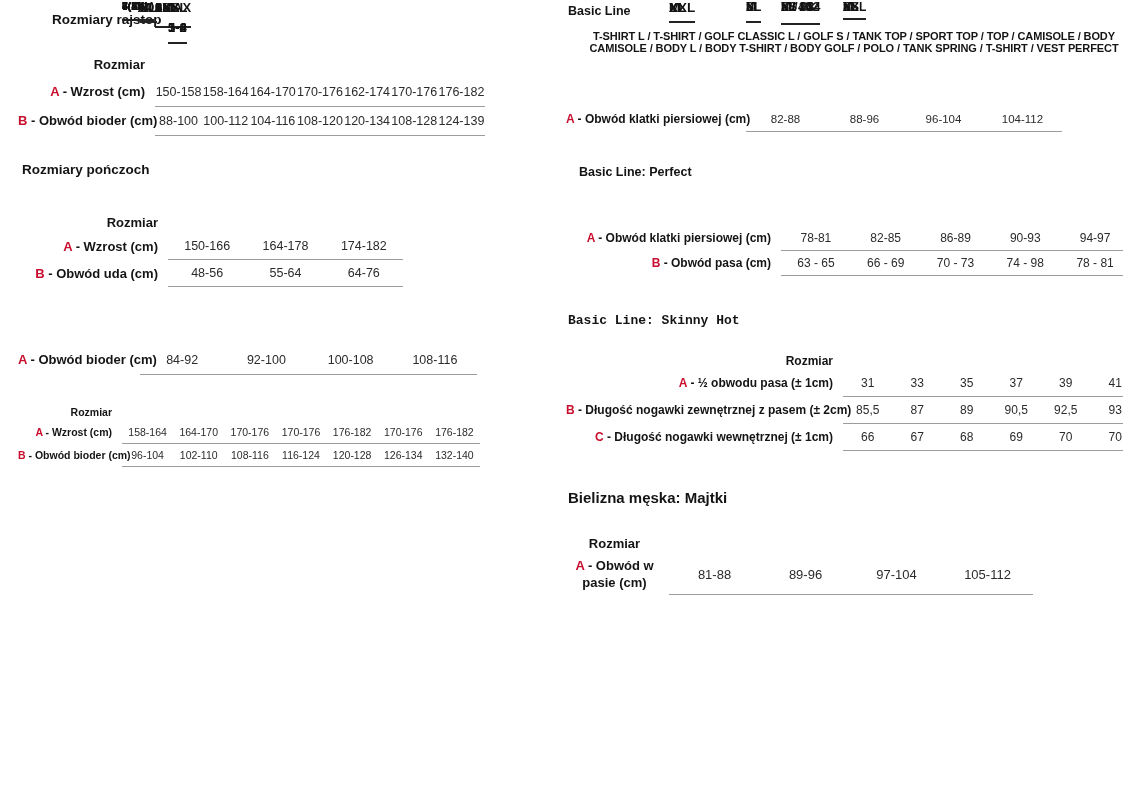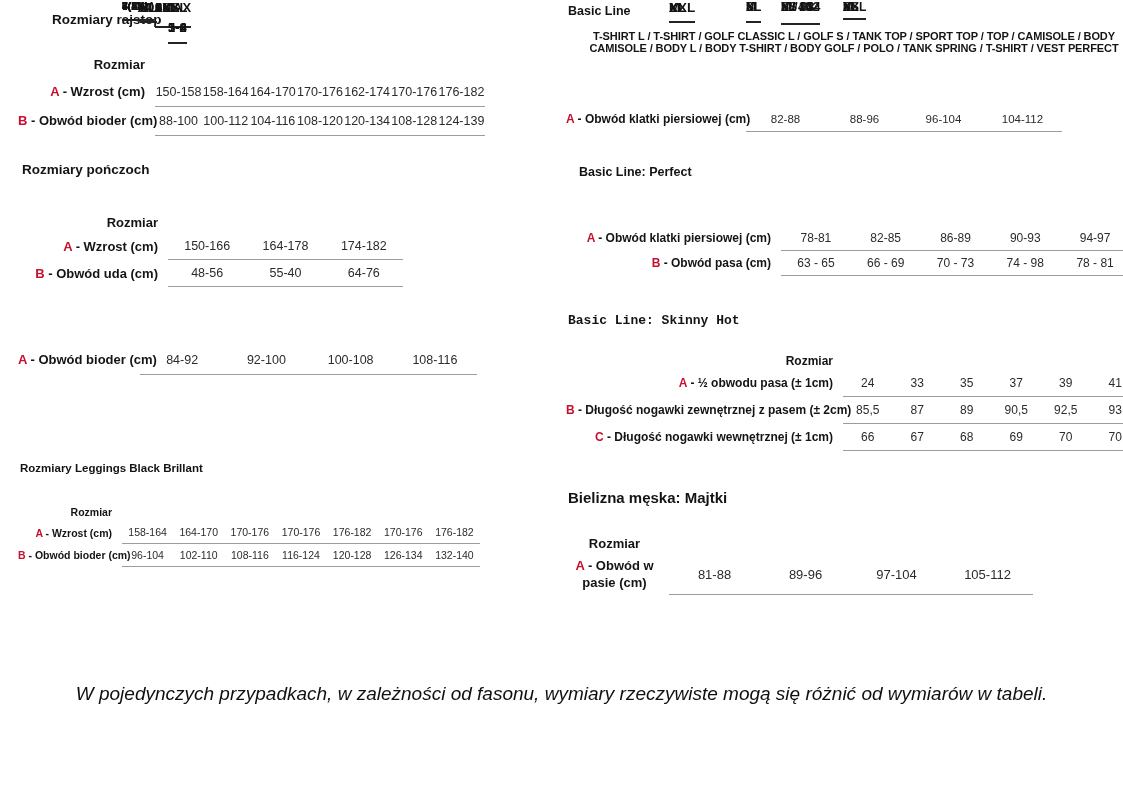--- a/index.html
+++ b/index.html
@@ -135,21 +135,21 @@
         <tbody>
           <tr>
             <td class="lbl"><span class="red">A</span> - Wzrost (cm)</td>
             <td class="val">150-166</td>
             <td class="val">164-178</td>
             <td class="val">174-182</td>
           </tr>
           <tr>
             <td class="lbl"><span class="red">B</span> - Obwód uda (cm)</td>
             <td class="val">48-56</td>
-            <td class="val">55-40</td>
+            <td class="val">55-64</td>
             <td class="val">64-76</td>
           </tr>
         </tbody>
       </table>
 
     <table class="szt t3">
         <thead>
           <tr>
             <th class="lbl"></th>
             <th class="col">S</th>
@@ -162,21 +162,20 @@
           <tr>
             <td class="lbl"><span class="red">A</span> - Obwód bioder (cm)</td>
             <td class="val">84-92</td>
             <td class="val">92-100</td>
             <td class="val">100-108</td>
             <td class="val">108-116</td>
           </tr>
         </tbody>
       </table>
 
-    <h2 class="h-t4">Rozmiary Leggings Black Brillant</h2>
     <table class="szt t4">
         <thead>
           <tr>
             <th class="lbl">Rozmiar</th>
             <th class="col">7(S)</th>
             <th class="col">3(M)</th>
             <th class="col">4(L)</th>
             <th class="col">5(XL)</th>
             <th class="col">6(2XL)</th>
             <th class="col">7(3XL)</th>
@@ -276,21 +275,21 @@
             <th class="col">S</th>
             <th class="col">M</th>
             <th class="col">L</th>
             <th class="col">XL</th>
             <th class="col">XXL</th>
           </tr>
         </thead>
         <tbody>
           <tr>
             <td class="lbl"><span class="red">A</span> - ½ obwodu pasa (± 1cm)</td>
-            <td class="val">24</td>
+            <td class="val">31</td>
             <td class="val">33</td>
             <td class="val">35</td>
             <td class="val">37</td>
             <td class="val">39</td>
             <td class="val">41</td>
           </tr>
           <tr>
             <td class="lbl"><span class="red">B</span> - Długość nogawki zewnętrznej z pasem (± 2cm)</td>
             <td class="val">85,5</td>
             <td class="val">87</td>
@@ -327,14 +326,13 @@
             <td class="lbl"><span class="red">A</span> - Obwód w pasie (cm)</td>
             <td class="val">81-88</td>
             <td class="val">89-96</td>
             <td class="val">97-104</td>
             <td class="val">105-112</td>
           </tr>
         </tbody>
       </table>
   </div>
 
-  <div class="footnote">W pojedynczych przypadkach, w zależności od fasonu, wymiary rzeczywiste mogą się różnić od wymiarów w tabeli.</div>
 </div>
 
 </body></html>

